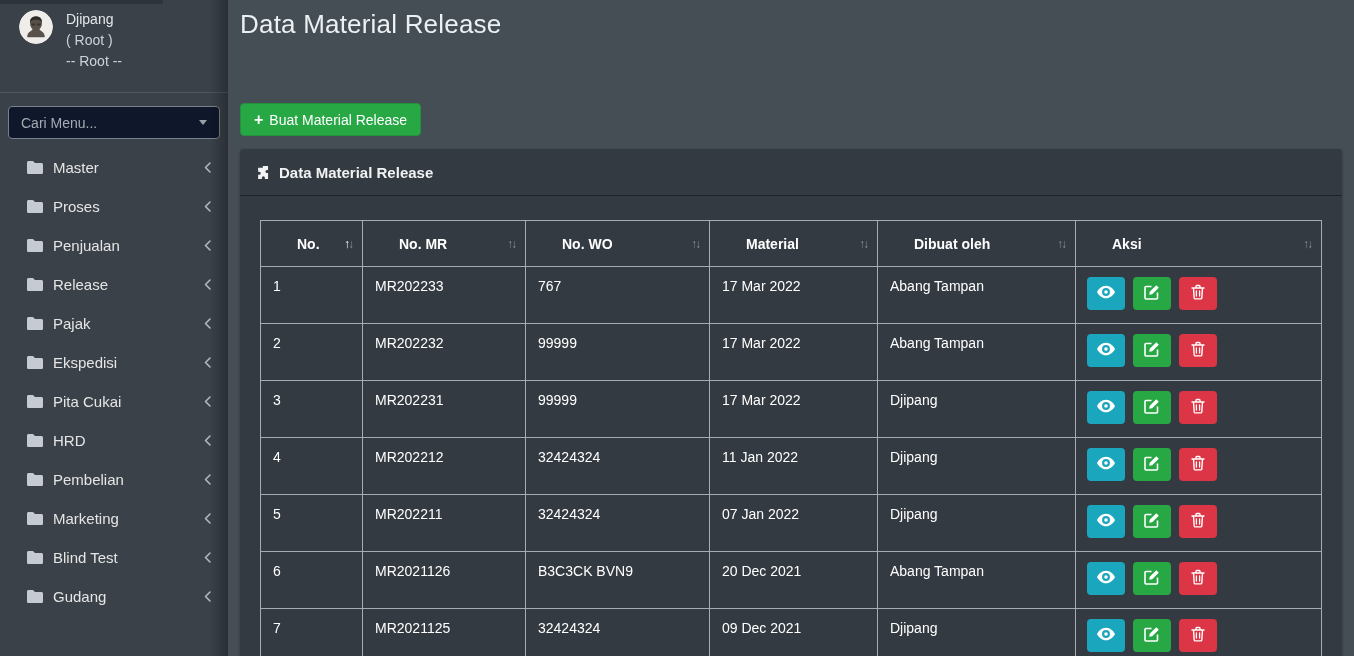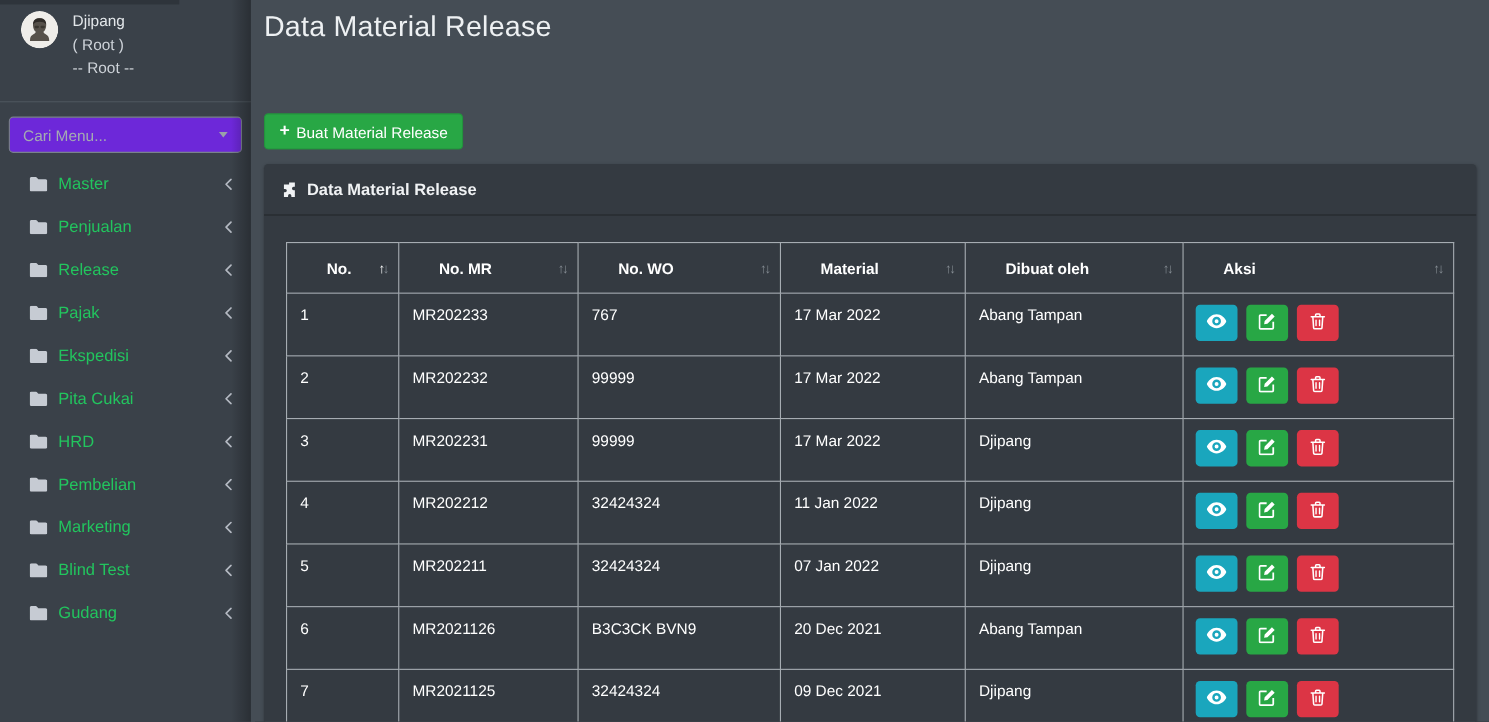--- a/index.html
+++ b/index.html
@@ -33,37 +33,37 @@
   }
   .avatar { width: 34px; height: 34px; border-radius: 50%; overflow: hidden; flex: 0 0 34px; margin-top: 1px; }
   .user-info { margin-left: 13px; font-size: 14px; line-height: 21px; color: #ced3d9; }
   .user-info .uname { color: #e3e7ea; }
 
   .search-select {
     margin: 13px 8px 6px;
     height: 33px;
     border: 1px solid #79828b;
     border-radius: 4px;
-    background: #6d28d9;
+    background: #0f172a;
     display: flex; align-items: center; justify-content: space-between;
     padding: 0 12px;
     font-size: 14px; color: #a4abb2;
     cursor: pointer;
   }
   .caret-down {
     width: 0; height: 0;
     border-left: 4px solid transparent; border-right: 4px solid transparent;
     border-top: 5px solid #9aa1a8;
   }
 
   .nav-menu { list-style: none; margin-top: 9px; }
   .nav-item {
     height: 39px; display: flex; align-items: center;
     padding: 0 17px 0 27px;
-    color: #22c55e; font-size: 15px;
+    color: #e5e5e5; font-size: 15px;
     cursor: pointer;
     text-align: center;
   }
   .nav-item .icon { width: 17px; display: inline-flex; margin-right: 9px; }
   .nav-item .chev { margin-left: auto; display: inline-flex; opacity: .9; }
 
   
   .content { margin-left: 228px; padding: 0 12px; position: relative; }
   .page-title {
     padding-top: 9px;
@@ -169,20 +169,33 @@
       </svg>
     </span>
     <span class="label">Master</span>
     <span class="chev">
       <svg width="7" height="11" viewBox="0 0 7 11" fill="none">
         <polyline points="6,1 1.5,5.5 6,10" stroke="#c2c7d0" stroke-width="1.5" stroke-linecap="round" stroke-linejoin="round"></polyline>
       </svg>
     </span>
   </li>
 
+  <li class="nav-item">
+    <span class="icon">
+      <svg width="16" height="13" viewBox="0 0 16 13">
+        <path fill="#c6cbd3" d="M0 1.6C0 .7.7 0 1.6 0h3.9c.4 0 .8.2 1.1.5L7.9 2h6.5c.9 0 1.6.7 1.6 1.6v7.8c0 .9-.7 1.6-1.6 1.6H1.6C.7 13 0 12.3 0 11.4V1.6z"></path>
+      </svg>
+    </span>
+    <span class="label">Proses</span>
+    <span class="chev">
+      <svg width="7" height="11" viewBox="0 0 7 11" fill="none">
+        <polyline points="6,1 1.5,5.5 6,10" stroke="#c2c7d0" stroke-width="1.5" stroke-linecap="round" stroke-linejoin="round"></polyline>
+      </svg>
+    </span>
+  </li>
 
   <li class="nav-item">
     <span class="icon">
       <svg width="16" height="13" viewBox="0 0 16 13">
         <path fill="#c6cbd3" d="M0 1.6C0 .7.7 0 1.6 0h3.9c.4 0 .8.2 1.1.5L7.9 2h6.5c.9 0 1.6.7 1.6 1.6v7.8c0 .9-.7 1.6-1.6 1.6H1.6C.7 13 0 12.3 0 11.4V1.6z"></path>
       </svg>
     </span>
     <span class="label">Penjualan</span>
     <span class="chev">
       <svg width="7" height="11" viewBox="0 0 7 11" fill="none">

